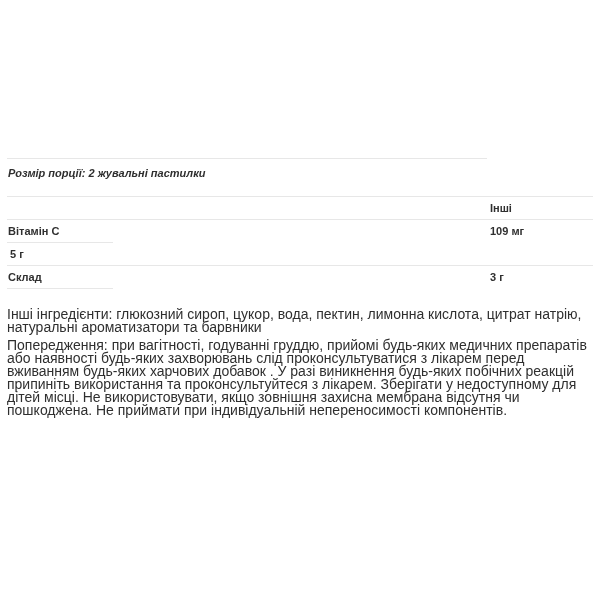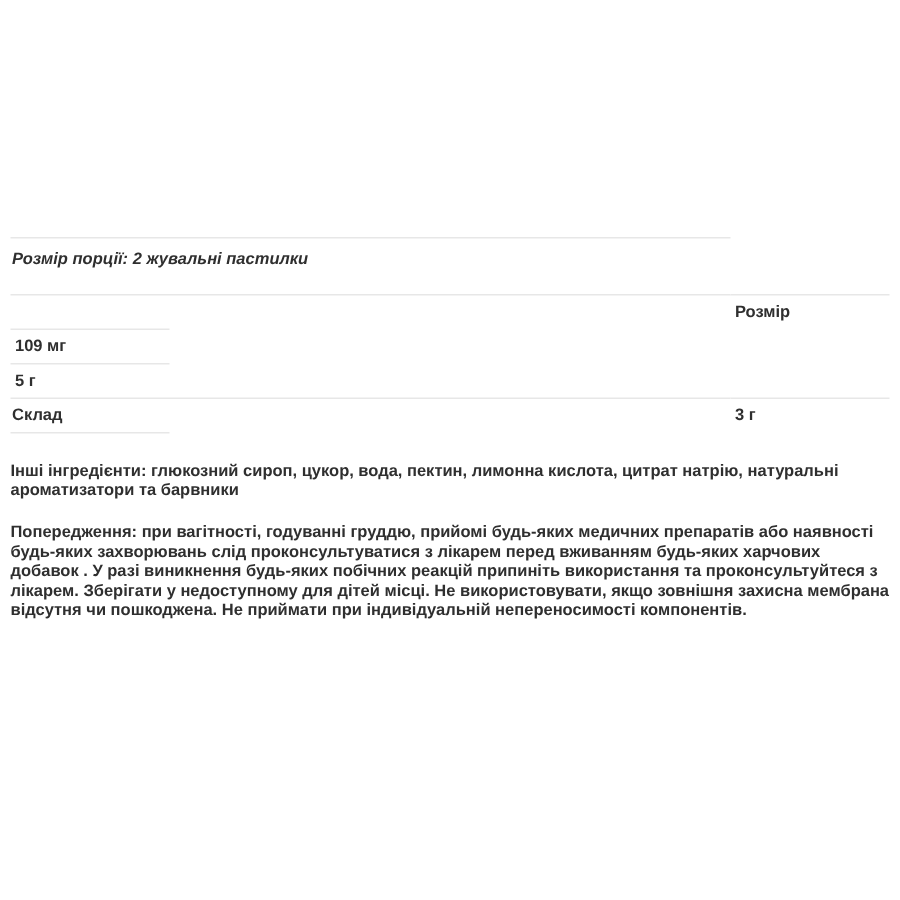--- a/index.html
+++ b/index.html
@@ -40,26 +40,26 @@
     width: 103px;
     padding: 5px 0 5px 3px;
   }
   .row-first .cell-l { padding-top: 8px; padding-bottom: 7px; font-style: italic; }
   .bt { border-top: 1px solid #e7e7e7; }
   .bb { border-bottom: 1px solid #e7e7e7; }
 
   
   .para {
     margin: 9px 0 0 0;
-    font-size: 11px;
-    font-weight: bold;
+    font-size: 14px;
+    font-weight: normal;
     line-height: 13px;
     color: #2f2f2f;
   }
-  .para.warning { margin-top: 15px; }
+  .para.warning { margin-top: 5px; }
 </style>
 </head>
 <body>
 
 <div class="sheet">
 
   <div class="facts-table">
 
     <div class="row row-first">
       <div class="cell-l bt">
@@ -68,24 +68,25 @@
       </div>
       <div class="cell-r"></div>
     </div>
 
     <div class="row">
       <div class="cell-r"></div>
     </div>
 
     <div class="row">
       <div class="cell-l bt"></div>
-      <div class="cell-r bt">Розмір</div>
+      <div class="cell-r bt">Інші</div>
     </div>
 
     <div class="row">
+      <div class="cell-l bt">Вітамін C</div>
       <div class="cell-r bt">109 мг</div>
     </div>
 
 
     <div class="row">
       <div class="cell-r bt">5 г</div>
     </div>
 
     <div class="row">
       <div class="cell-l bt">Склад</div>

